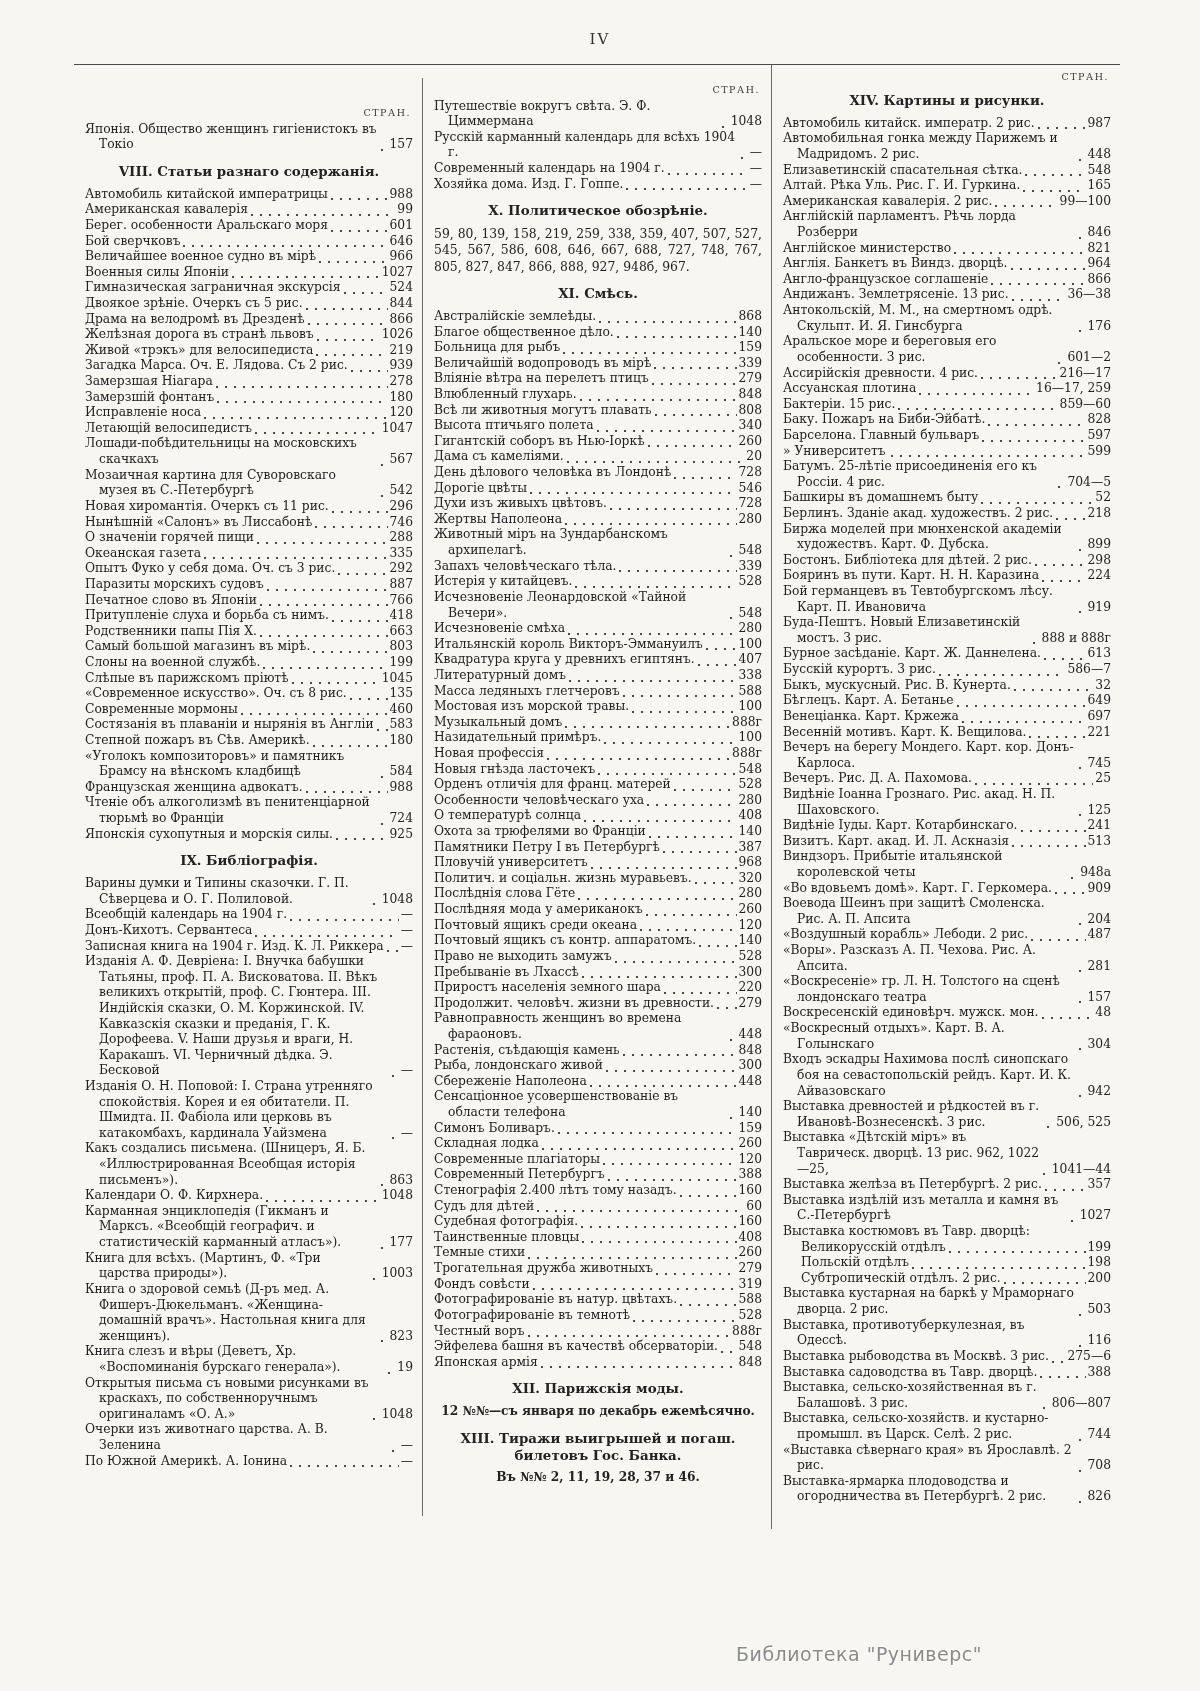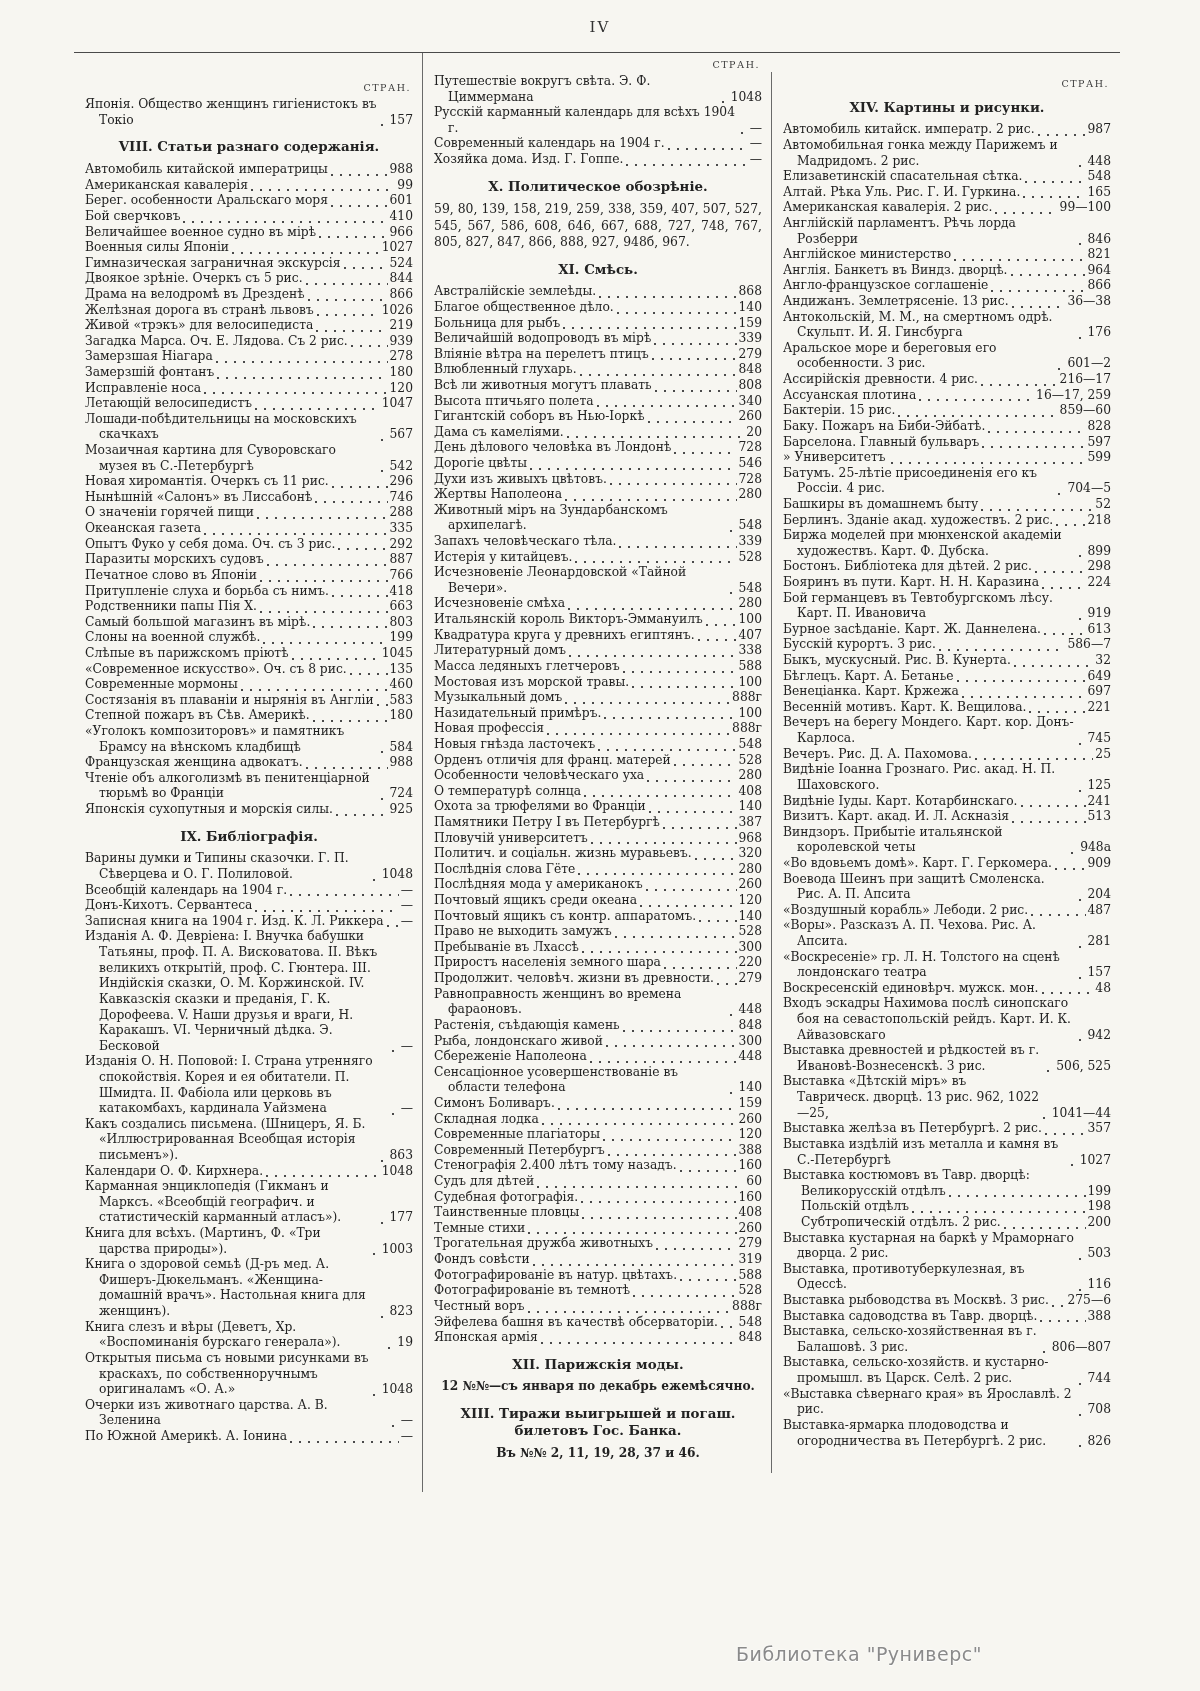--- a/index.html
+++ b/index.html
@@ -8,21 +8,21 @@
     width:1200px;height:1691px;
     margin:0 auto;
     background:#f7f6f1;
     font-family:"DejaVu Serif", serif;
     color:#222;
     overflow:hidden;
     box-sizing:border-box;
   }
   .folio{
     text-align:center;
-    padding-top:18px;
+    padding-top:30px;
     font-size:15px;
     letter-spacing:2px;
     color:#333;
   }
   .content{
     margin:16px 80px 0 74px;
     border-top:1.5px solid #4a4a4a;
     display:flex;
     align-items:center;
   }
@@ -123,21 +123,21 @@
             <span class="p">99</span>
           </div>
           <div class="entry">
             <span class="t">Берег. особенности Аральскаго моря</span>
             <span class="lead"></span>
             <span class="p">601</span>
           </div>
           <div class="entry">
             <span class="t">Бой сверчковъ</span>
             <span class="lead"></span>
-            <span class="p">410</span>
+            <span class="p">646</span>
           </div>
           <div class="entry">
             <span class="t">Величайшее военное судно въ мірѣ</span>
             <span class="lead"></span>
             <span class="p">966</span>
           </div>
           <div class="entry">
             <span class="t">Военныя силы Японіи</span>
             <span class="lead"></span>
             <span class="p">1027</span>
@@ -855,20 +855,25 @@
             <span class="t">Бояринъ въ пути. Карт. Н. Н. Каразина</span>
             <span class="lead"></span>
             <span class="p">224</span>
           </div>
           <div class="entry">
             <span class="t">Бой германцевъ въ Тевтобургскомъ лѣсу. Карт. П. Ивановича</span>
             <span class="lead"></span>
             <span class="p">919</span>
           </div>
           <div class="entry">
+            <span class="t">Буда-Пештъ. Новый Елизаветинскій мостъ. 3 рис.</span>
+            <span class="lead"></span>
+            <span class="p">888 и 888г</span>
+          </div>
+          <div class="entry">
             <span class="t">Бурное засѣданіе. Карт. Ж. Даннелена.</span>
             <span class="lead"></span>
             <span class="p">613</span>
           </div>
           <div class="entry">
             <span class="t">Бусскій курортъ. 3 рис.</span>
             <span class="lead"></span>
             <span class="p">586—7</span>
           </div>
           <div class="entry">
@@ -943,20 +948,25 @@
           </div>
           <div class="entry">
             <span class="t">«Воскресеніе» гр. Л. Н. Толстого на сценѣ лондонскаго театра</span>
             <span class="lead"></span>
             <span class="p">157</span>
           </div>
           <div class="entry">
             <span class="t">Воскресенскій единовѣрч. мужск. мон.</span>
             <span class="lead"></span>
             <span class="p">48</span>
+          </div>
+          <div class="entry">
+            <span class="t">«Воскресный отдыхъ». Карт. В. А. Голынскаго</span>
+            <span class="lead"></span>
+            <span class="p">304</span>
           </div>
           <div class="entry">
             <span class="t">Входъ эскадры Нахимова послѣ синопскаго боя на севастопольскій рейдъ. Карт. И. К. Айвазовскаго</span>
             <span class="lead"></span>
             <span class="p">942</span>
           </div>
           <div class="entry">
             <span class="t">Выставка древностей и рѣдкостей въ г. Ивановѣ-Вознесенскѣ. 3 рис.</span>
             <span class="lead"></span>
             <span class="p">506, 525</span>

